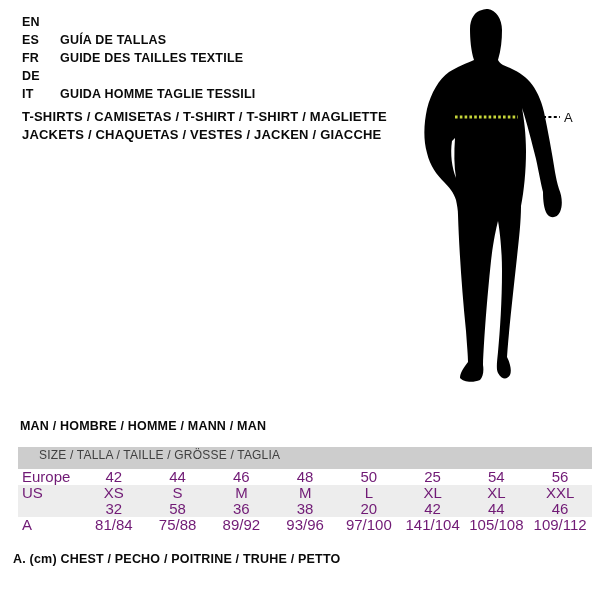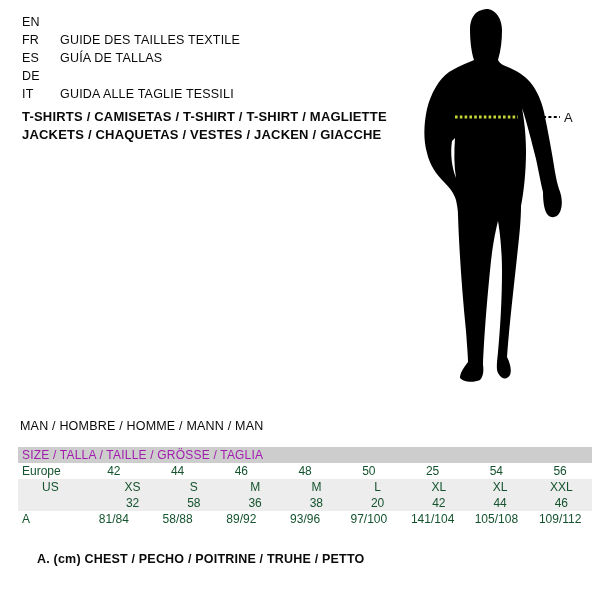--- a/index.html
+++ b/index.html
@@ -7,73 +7,73 @@
     width: 600px; height: 600px; position: relative;
     background: #ffffff; overflow: hidden;
     font-family: "Liberation Sans", sans-serif;
     color: #0a0a0a;
     -webkit-font-smoothing: antialiased;
   }
 
   
   .lang-block { position: absolute; left: 22px; top: 13px; }
   .lang-row { display: flex; height: 18px; align-items: center;
-              font-size: 12.5px; font-weight: 400; letter-spacing: .2px; }
+              font-size: 12.5px; font-weight: 700; letter-spacing: .2px; }
   .lang-code { width: 38px; flex: 0 0 38px; }
   .lang-label { white-space: nowrap; }
 
   
   .categories { position: absolute; left: 22px; top: 108px;
                 font-size: 13px; font-weight: 700; line-height: 18px;
                 letter-spacing: .2px; white-space: nowrap; }
 
   
   .figure { position: absolute; left: 410px; top: 0; width: 186px; height: 400px; }
   .figure svg { display: block; }
 
   
   .section-title { position: absolute; left: 20px; top: 419px;
-                   font-size: 12.5px; font-weight: 400; letter-spacing: .2px; }
+                   font-size: 12.5px; font-weight: 700; letter-spacing: .2px; }
 
   
   .size-table { position: absolute; left: 18px; top: 447px; width: 574px; }
-  .table-header { background: #cdcdcd; color: #a21caf; height: 16px;
-                  line-height: 16px; font-size: 12px; padding-left: 4px;
+  .table-header { background: #cdcdcd; color: #404040; height: 22px;
+                  line-height: 16px; font-size: 12px; padding-left: 21px;
                   letter-spacing: .2px; }
   .table-row { display: flex; height: 16px; line-height: 16px;
-               font-size: 12px; color: #14532d; }
-  .table-row.shaded { background: #ededed; padding-left: 20px; }
+               font-size: 15px; color: #701a75; }
+  .table-row.shaded { background: #ededed; }
   .row-label { width: 60px; flex: 0 0 60px; padding-left: 4px; }
   .cell { flex: 1 1 0; text-align: center; }
 
   
-  .footnote { position: absolute; left: 37px; top: 552px;
+  .footnote { position: absolute; left: 13px; top: 552px;
               font-size: 12.5px; font-weight: 700; letter-spacing: .2px; }
 </style>
 </head>
 <body>
 
 <div class="lang-block">
   <div class="lang-row">
     <span class="lang-code">EN</span>
   </div>
   <div class="lang-row">
+    <span class="lang-code">ES</span>
+    <span class="lang-label">GUÍA DE TALLAS</span>
+  </div>
+  <div class="lang-row">
     <span class="lang-code">FR</span>
     <span class="lang-label">GUIDE DES TAILLES TEXTILE</span>
-  </div>
-  <div class="lang-row">
-    <span class="lang-code">ES</span>
-    <span class="lang-label">GUÍA DE TALLAS</span>
   </div>
   <div class="lang-row">
     <span class="lang-code">DE</span>
   </div>
   <div class="lang-row">
     <span class="lang-code">IT</span>
-    <span class="lang-label">GUIDA ALLE TAGLIE TESSILI</span>
+    <span class="lang-label">GUIDA HOMME TAGLIE TESSILI</span>
   </div>
 </div>
 
 <div class="categories">
   <div>T-SHIRTS / CAMISETAS / T-SHIRT / T-SHIRT / MAGLIETTE</div>
   <div>JACKETS / CHAQUETAS / VESTES / JACKEN / GIACCHE</div>
 </div>
 
 <div class="figure">
   <svg viewBox="0 0 186 400" width="186" height="400" xmlns="http://www.w3.org/2000/svg">
@@ -139,21 +139,21 @@
     <span class="cell">38</span>
     <span class="cell">20</span>
     <span class="cell">42</span>
     <span class="cell">44</span>
     <span class="cell">46</span>
   </div>
 
   <div class="table-row">
     <span class="row-label">A</span>
     <span class="cell">81/84</span>
-    <span class="cell">58/88</span>
+    <span class="cell">75/88</span>
     <span class="cell">89/92</span>
     <span class="cell">93/96</span>
     <span class="cell">97/100</span>
     <span class="cell">141/104</span>
     <span class="cell">105/108</span>
     <span class="cell">109/112</span>
   </div>
 </div>
 
 <div class="footnote">A. (cm) CHEST / PECHO / POITRINE / TRUHE / PETTO</div>

